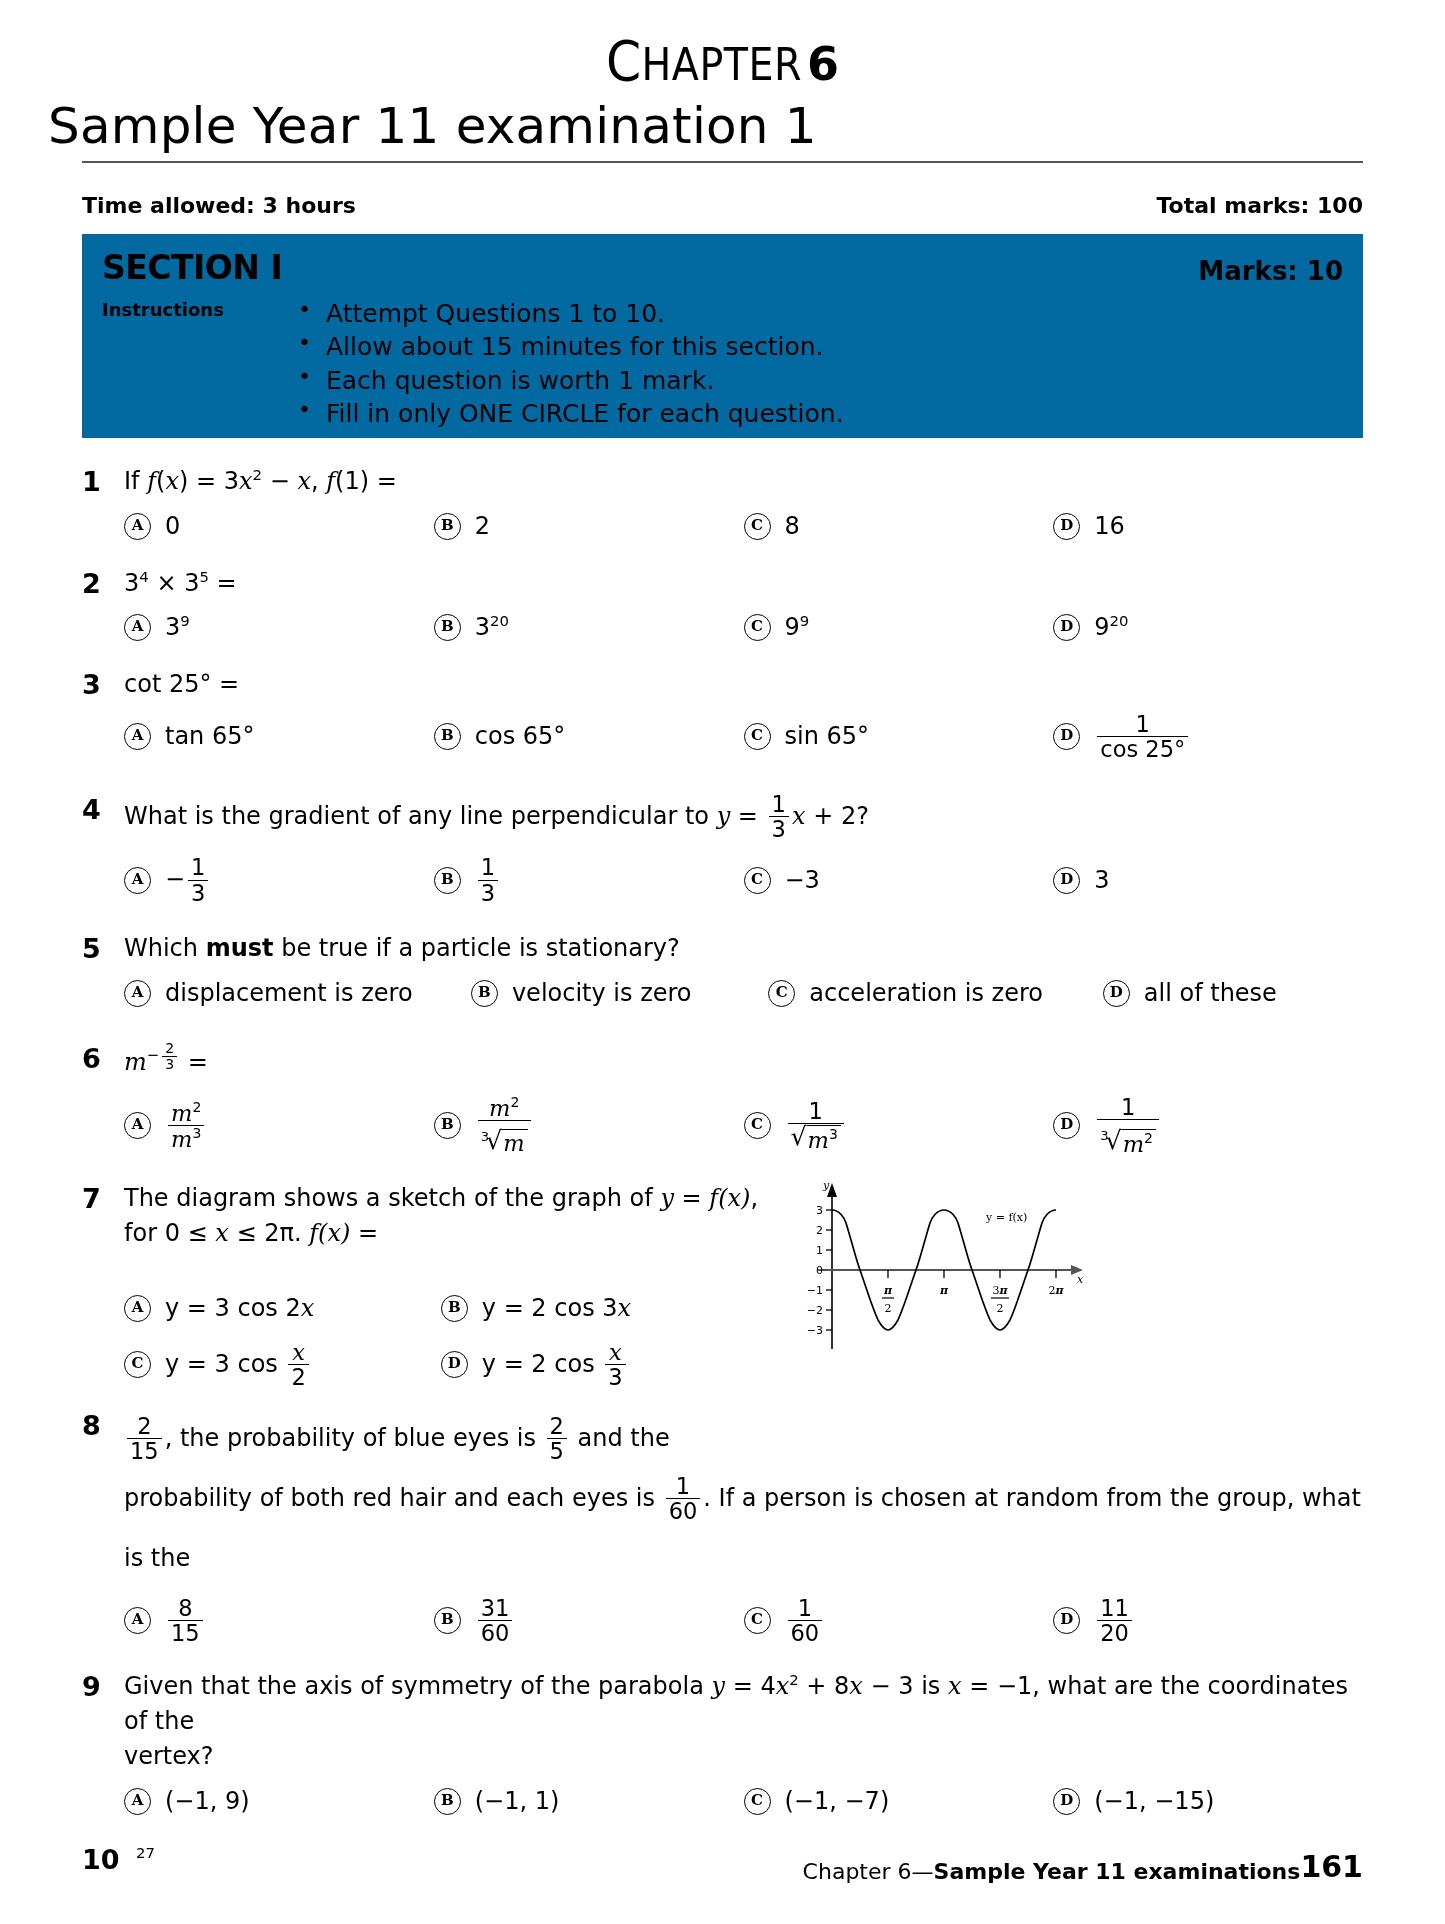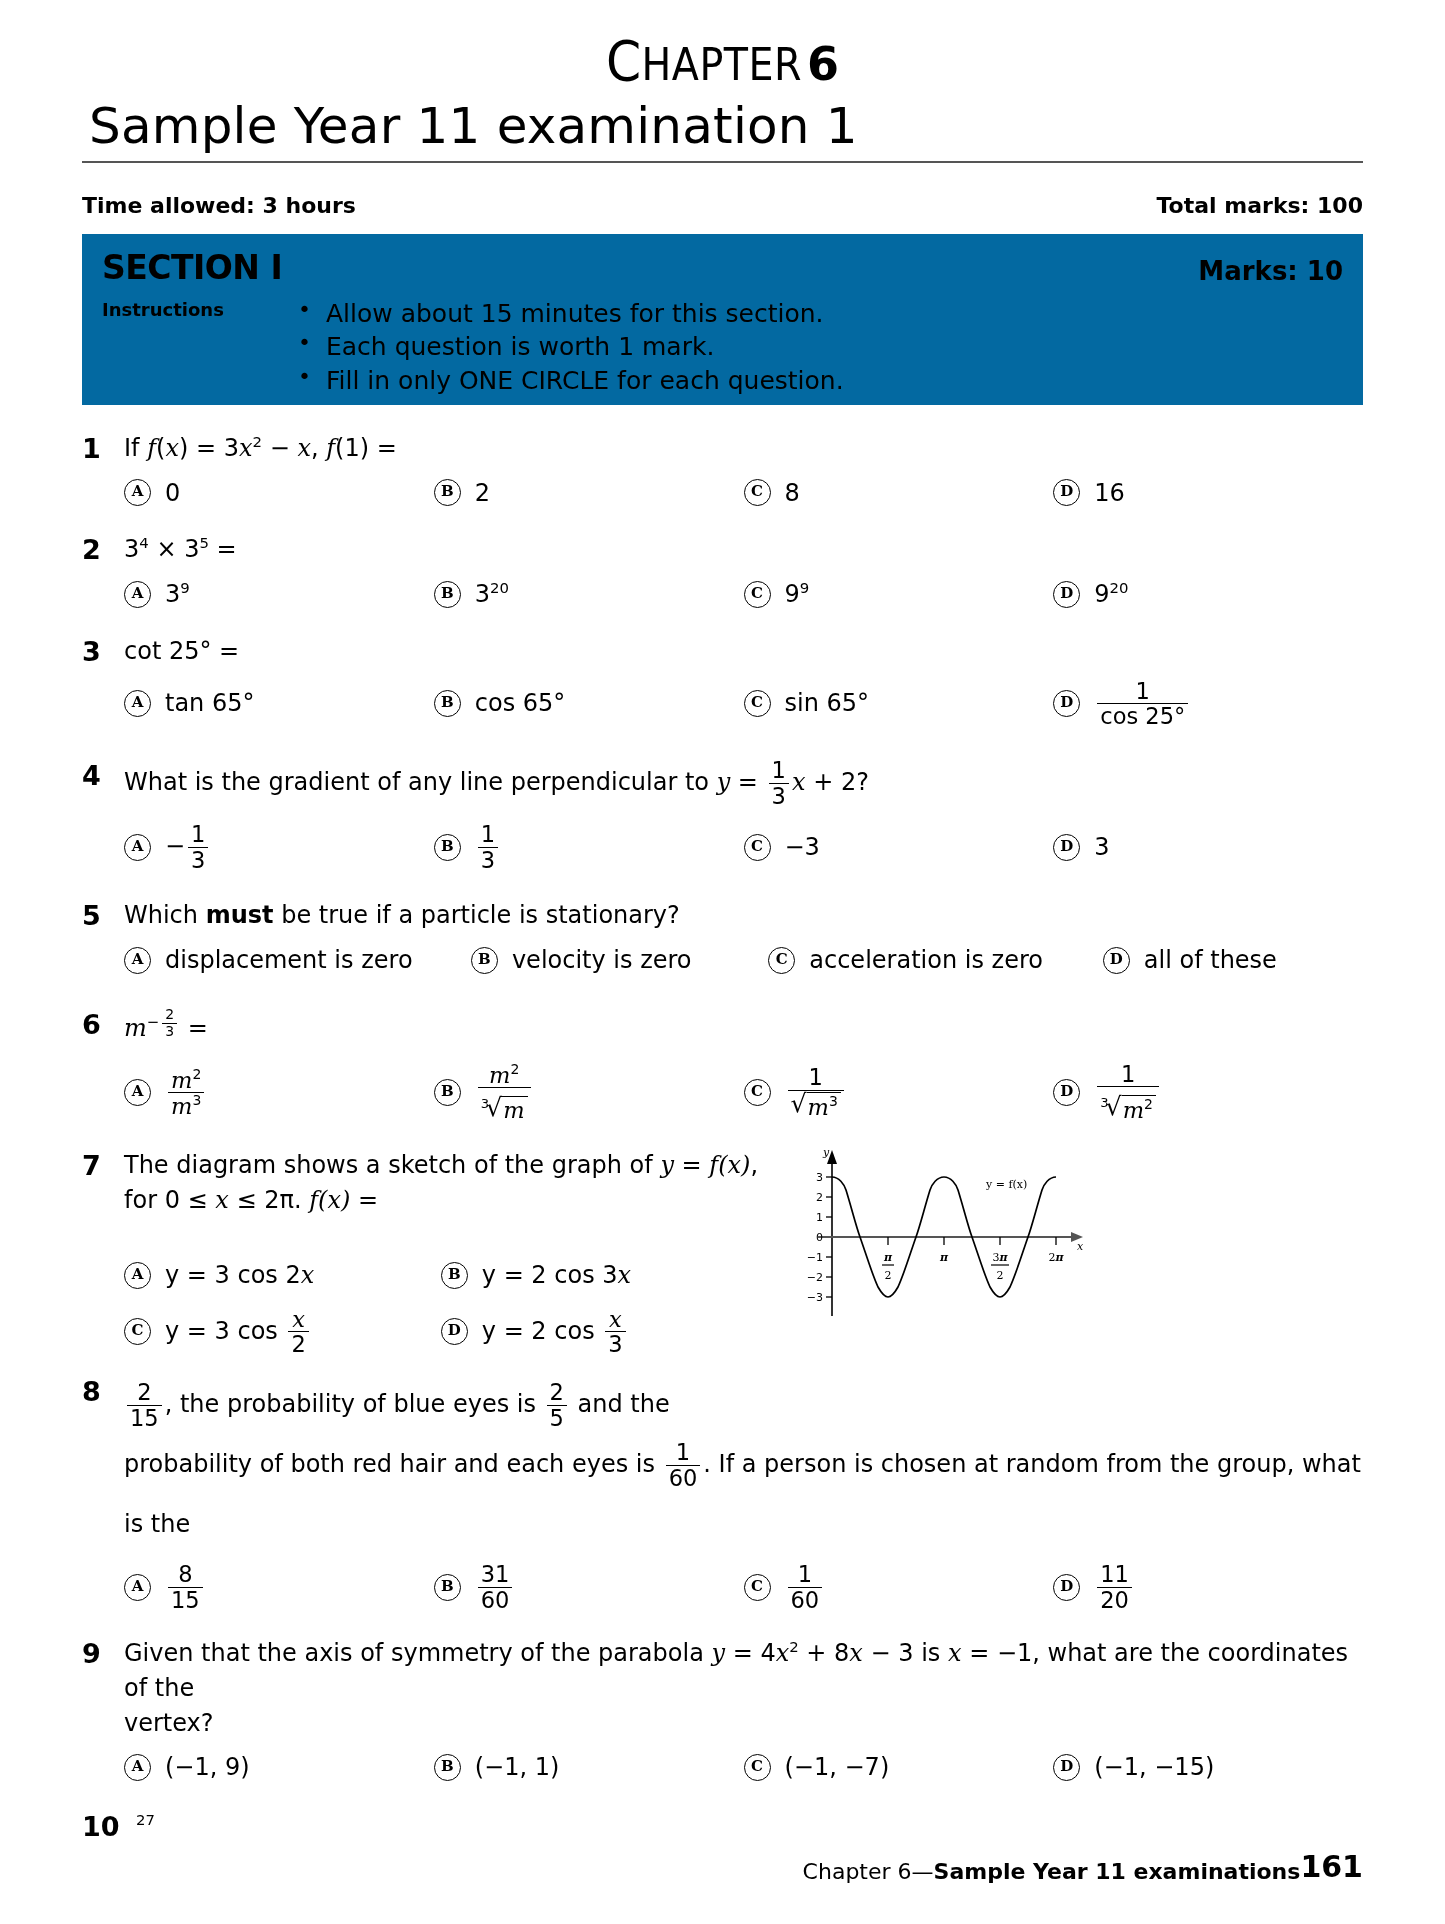--- a/index.html
+++ b/index.html
@@ -4,21 +4,21 @@
 <style>
   html,body{margin:0;padding:0;background:#fff;}
   body{width:1445px;height:1924px;font-family:"DejaVu Sans","Liberation Sans",sans-serif;color:#000;position:relative;}
   .page{position:relative;width:1445px;height:1924px;padding:0;box-sizing:border-box;}
 
   
   .chap-line{text-align:center;padding-top:28px;}
   .chap-word{font-size:44px;letter-spacing:.5px;font-stretch:condensed;}
   .chap-word .cap{font-size:56px;}
   .chap-num{font-size:46px;font-weight:bold;}
-  .chap-title{font-size:50px;padding-left:89px;margin-top:4px;letter-spacing:.2px;}
+  .chap-title{font-size:50px;padding-left:48px;margin-top:4px;letter-spacing:.2px;}
   .rule{margin:6px 82px 0 82px;border-top:2px solid #555;}
 
   
   .timerow{display:flex;justify-content:space-between;margin:30px 82px 0 82px;font-size:22px;font-weight:bold;}
 
   
   .secbox{margin:16px 82px 0 82px;background:#0369a1;padding:14px 20px 8px 20px;}
   .sechead{display:flex;justify-content:space-between;align-items:flex-start;}
   .sectitle{font-size:33px;font-weight:bold;letter-spacing:-.5px;}
   .secmarks{font-size:26px;font-weight:bold;padding-top:8px;}
@@ -82,20 +82,21 @@
   </div>
 
   <div class="secbox">
     <div class="sechead">
       <div class="sectitle">SECTION I</div>
       <div class="secmarks">Marks: 10</div>
     </div>
     <div class="insrow">
       <div class="inslabel">Instructions</div>
       <ul class="inslist">
+        <li>Attempt Questions 1 to 10.</li>
         <li>Allow about 15 minutes for this section.</li>
         <li>Each question is worth 1 mark.</li>
         <li>Fill in only ONE CIRCLE for each question.</li>
       </ul>
     </div>
   </div>
 
   <div class="qwrap">
 
     <div class="q">

